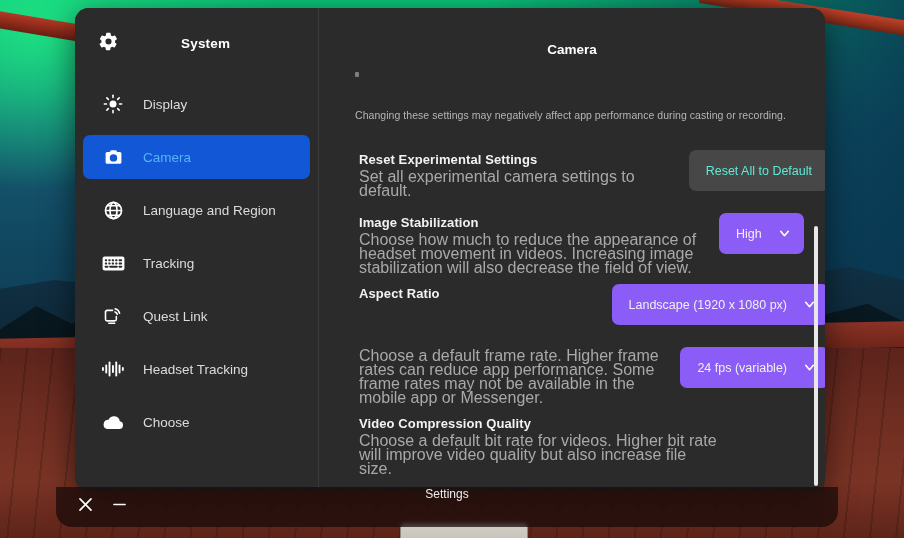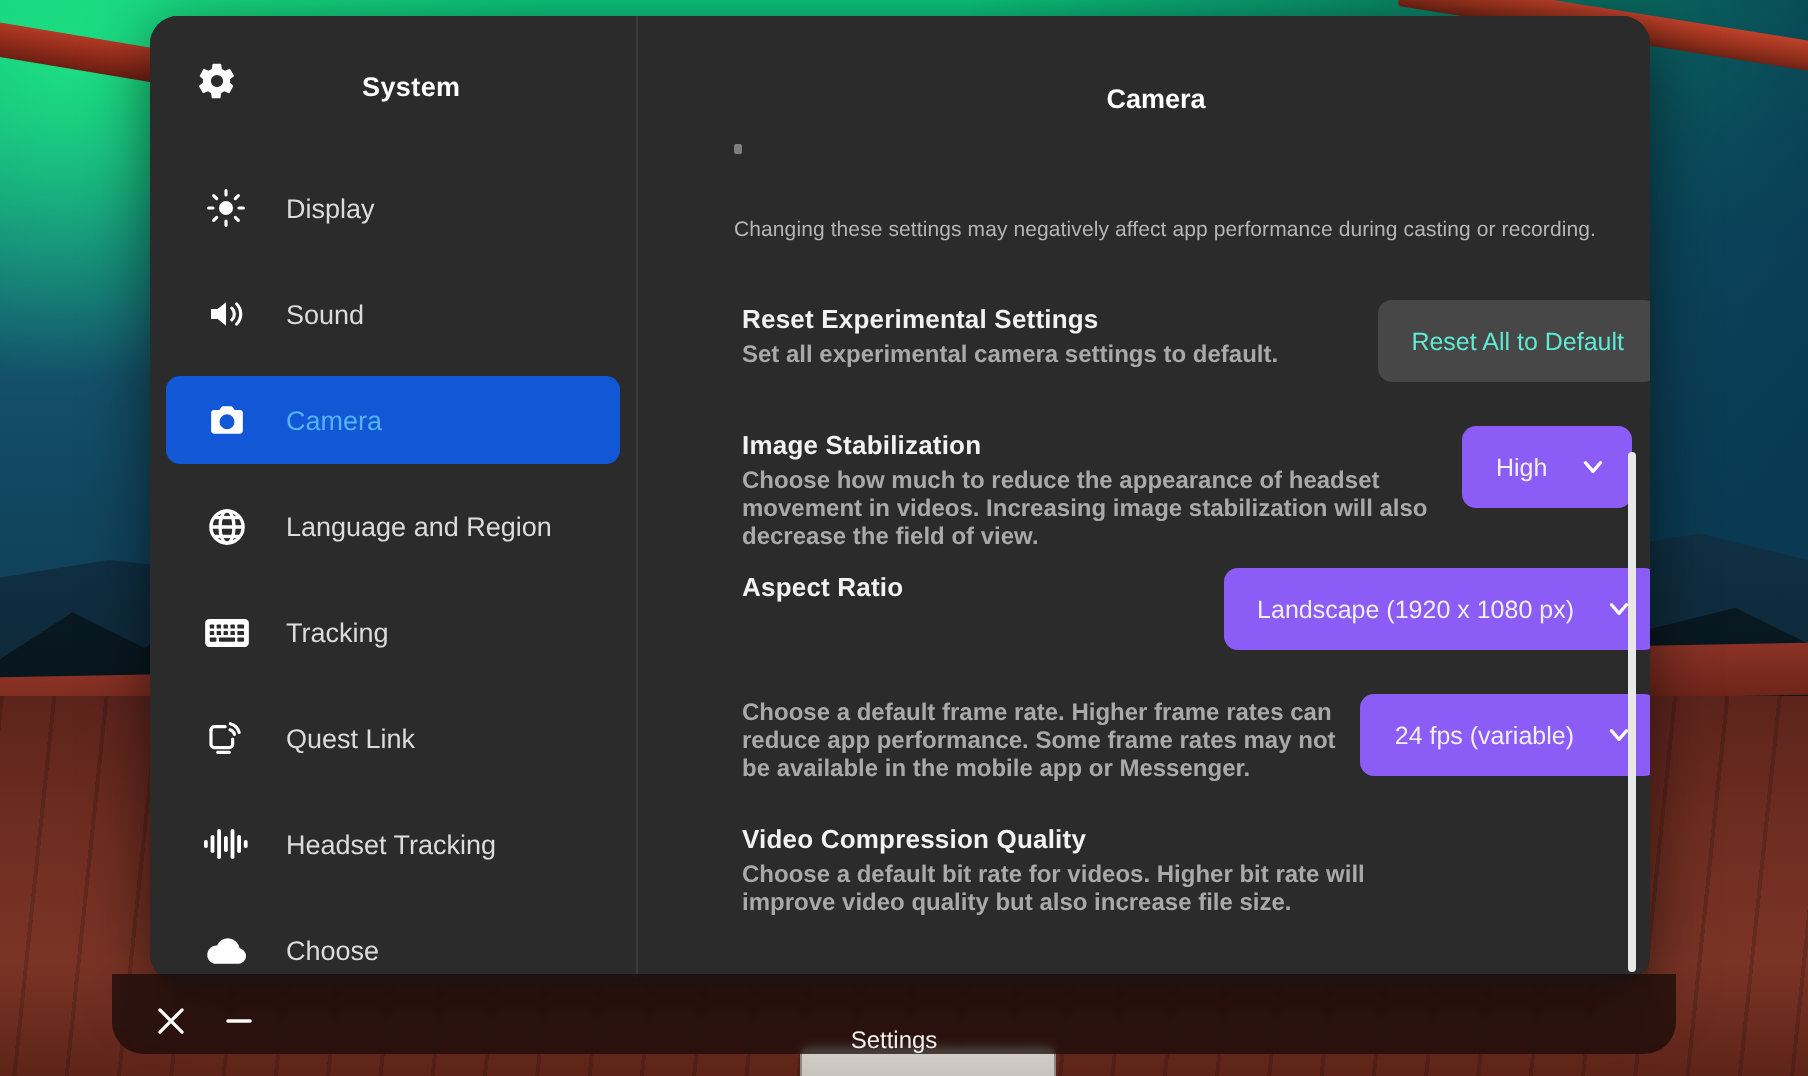--- a/index.html
+++ b/index.html
@@ -92,21 +92,20 @@
   
   #window {
     position: absolute;
     left: 75px; top: 8px;
     width: 750px; height: 483px;
     background: #2b2b2b;
     border-radius: 14px;
     overflow: hidden;
     display: flex;
     box-shadow: 0 8px 32px rgba(0,0,0,.55);
-    gap: 12px;
   }
 
   
   #sidebar {
     width: 244px; height: 100%;
     background: #2b2b2b;
     position: relative;
     flex: 0 0 244px;
     border-right: 1px solid #3a3a3a;
   }
@@ -167,21 +166,21 @@
     padding: 0 12px 0 24px;
     min-height: 56px;
   }
   .row + .row { margin-top: 7px; }
   .row .txt { flex: 1 1 auto; padding-top: 4px; max-width: 360px;}
   .row .name {
     color: #f2f2f2; font-size: 13px; font-weight: bold;
     letter-spacing: .1px; margin-bottom: 3px;
   }
   .row .desc {
-    color: #a9a9a9; font-size: 12px; line-height: 14px; font-weight: bold;
+    color: #a9a9a9; font-size: 16px; line-height: 14px;
   }
   .ctl { flex: 0 0 auto; padding-top: 2px; }
 
   .btn {
     background: #474747;
     color: #5eead4;
     border: none; border-radius: 7px;
     font-family: "Liberation Sans", sans-serif;
     font-size: 12.5px;
     height: 41px; padding: 0 17px;
@@ -207,21 +206,21 @@
     border-radius: 2px;
   }
 
   
   #bottombar {
     position: absolute;
     left: 56px; top: 487px;
     width: 782px; height: 40px;
     background: rgba(22,10,8,.72);
     border-radius: 0 0 16px 16px;
-    display: flex; align-items: flex-end;
+    display: flex; align-items: flex-start;
     backdrop-filter: blur(2px);
   }
   #bottombar .wc {
     width: 34px; height: 34px;
     display: flex; align-items: center; justify-content: center;
     cursor: pointer;
   }
   #bottombar .wc:first-child { margin-left: 12px; }
   #bottombar .bb-title {
     position: absolute; left: 0; width: 100%;
@@ -272,30 +271,20 @@
             <line x1="4.6" y1="4.6" x2="6.4" y2="6.4"></line>
               <line x1="17.6" y1="17.6" x2="19.4" y2="19.4"></line>
             <line x1="19.4" y1="4.6" x2="17.6" y2="6.4"></line>
               <line x1="6.4" y1="17.6" x2="4.6" y2="19.4"></line>
           </g>
         </svg>
       </span>
       <span class="lbl">Display</span>
     </div>
 
-    <div class="sb-item">
-      <span class="ico">
-        <svg width="22" height="20" viewBox="0 0 24 24" fill="#ffffff">
-          <path d="M3 9v6h4l5 4V5L7 9H3z"></path>
-          <path d="M15.5 8.5a4.8 4.8 0 0 1 0 7" fill="none" stroke="#ffffff" stroke-width="1.9" stroke-linecap="round"></path>
-          <path d="M18.4 6a8.6 8.6 0 0 1 0 12" fill="none" stroke="#ffffff" stroke-width="1.9" stroke-linecap="round"></path>
-        </svg>
-      </span>
-      <span class="lbl">Sound</span>
-    </div>
 
     <div class="sb-item active">
       <span class="ico">
         <svg width="21" height="19" viewBox="0 0 24 24" fill="#ffffff">
           <path d="M20 5h-3.2l-1.3-1.8a1.2 1.2 0 0 0-1-.5H9.5a1.2 1.2 0 0 0-1 .5L7.2 5H4a2 2 0 0 0-2 2v11a2 2 0 0 0 2 2h16a2 2 0 0 0 2-2V7a2 2 0 0 0-2-2zm-8 12.2A4.7 4.7 0 1 1 16.7 12.5 4.7 4.7 0 0 1 12 17.2z"></path>
         </svg>
       </span>
       <span class="lbl">Camera</span>
     </div>
 

